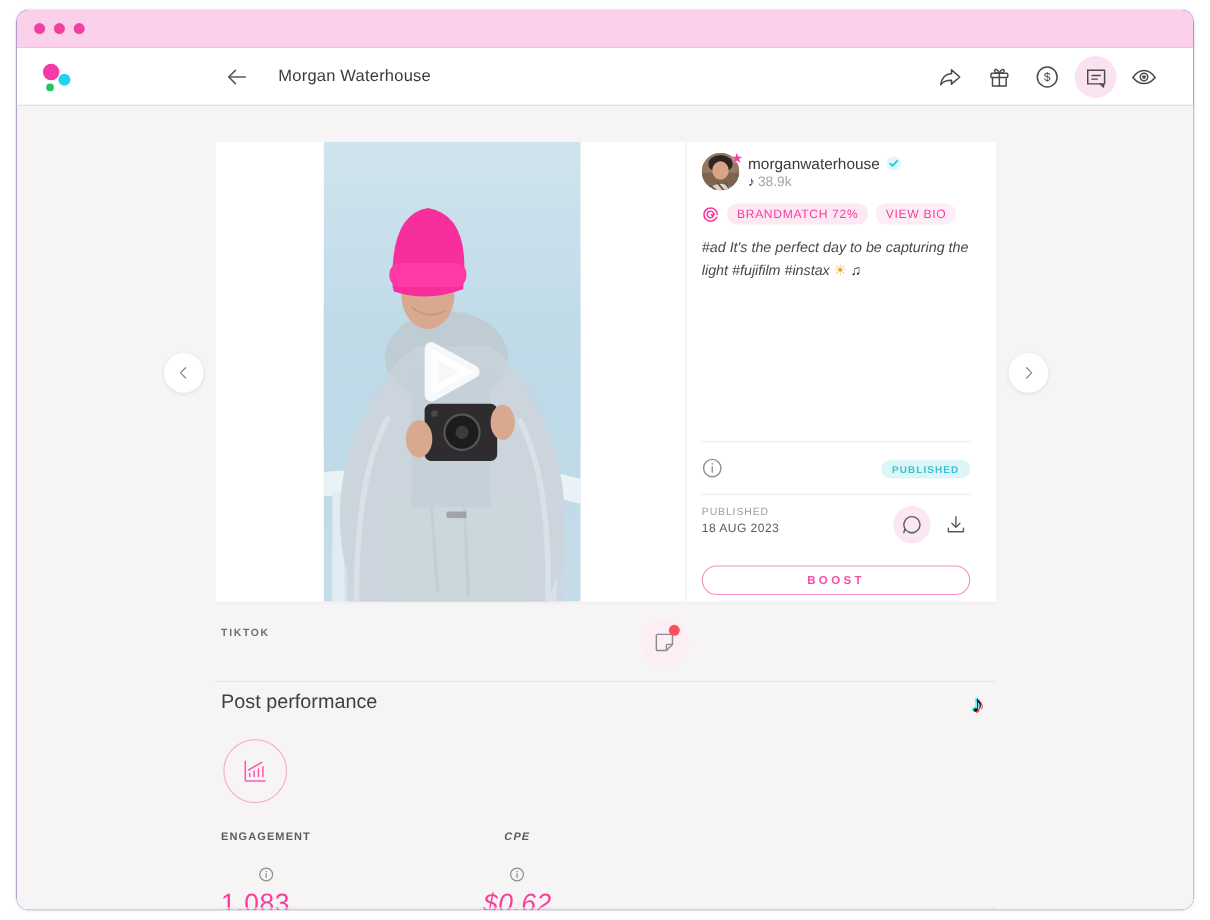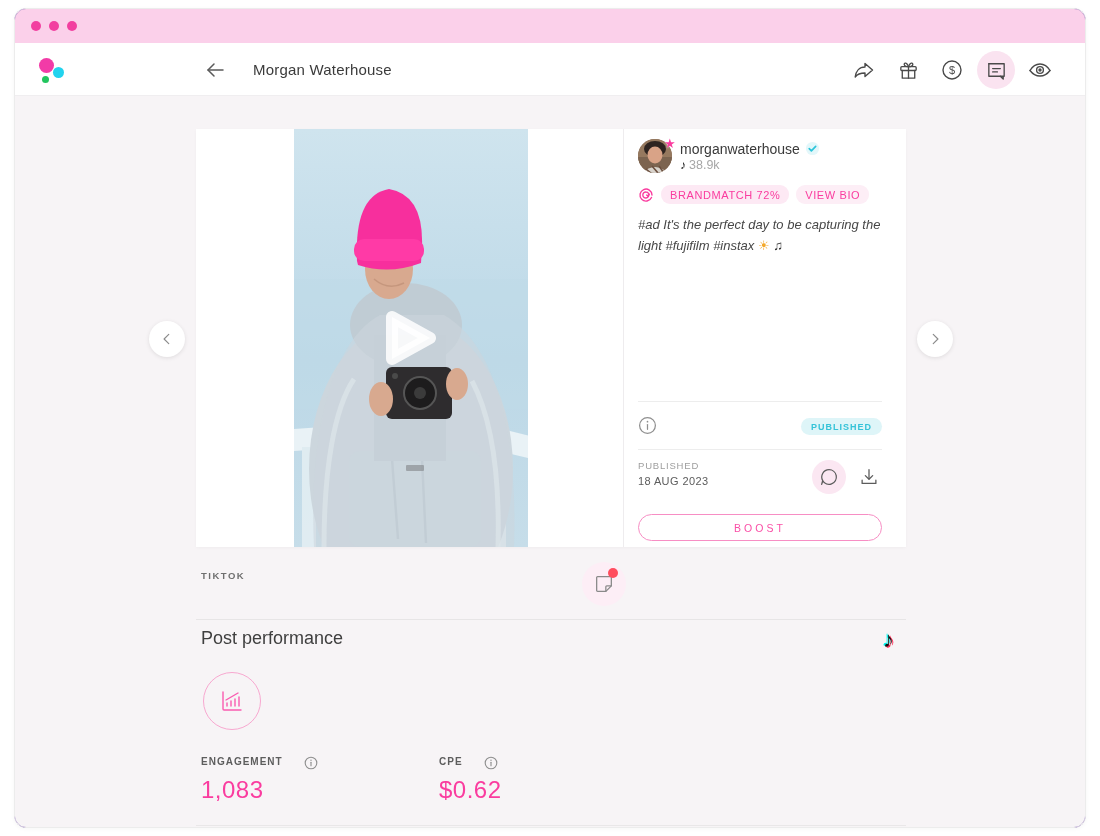--- a/index.html
+++ b/index.html
@@ -59,34 +59,34 @@
   .info-icon{position:absolute;left:0;top:6px;color:#8f8f8f;}
   .pub-badge{position:absolute;right:0;top:8px;font-size:9px;font-weight:bold;letter-spacing:1px;color:#35c3d8;background:#def5f8;border-radius:9px;padding:4px 10px 3px;}
 
   .pubrow{position:absolute;left:0;top:331px;width:244px;height:40px;}
   .publbl{font-size:9.5px;letter-spacing:.8px;color:#9e9e9e;}
   .pubdate{font-size:11px;letter-spacing:.4px;color:#5c5c5c;margin-top:4px;}
   .pubicons{position:absolute;right:0;top:0;display:flex;align-items:center;gap:10px;}
   .cmt-btn{width:34px;height:34px;border-radius:50%;background:#fbe7f2;display:flex;align-items:center;justify-content:center;color:#5c5c5c;}
   .dl-btn{width:26px;height:26px;display:flex;align-items:center;justify-content:center;color:#5c5c5c;}
 
-  .boost{position:absolute;left:0;top:385px;width:244px;height:27px;border:1.5px solid #f78ec4;border-radius:14px;background:#fff;color:#fa4ea6;font-size:10.5px;font-weight:normal;letter-spacing:3px;}
+  .boost{position:absolute;left:0;top:385px;width:244px;height:27px;border:1.5px solid #f78ec4;border-radius:14px;background:#fff;color:#fa4ea6;font-size:10.5px;font-weight:bold;letter-spacing:3px;}
 
   .platform{position:absolute;left:186px;top:474px;font-size:9.5px;letter-spacing:1.5px;color:#6f6f6f;font-weight:bold;}
   .note-btn{position:absolute;left:567px;top:466px;width:44px;height:44px;border-radius:50%;background:#fdeef6;display:flex;align-items:center;justify-content:center;color:#8a8a8a;}
   .reddot{position:absolute;right:8px;top:6px;width:10px;height:10px;border-radius:50%;background:#ff4d5e;}
 
   .section-divider{position:absolute;left:181px;top:523px;width:710px;height:1px;background:#e7e5e6;}
   .perf-title{position:absolute;left:186px;top:532px;font-size:18px;color:#3f3f3f;}
   .tiktok-logo{position:absolute;left:868px;top:531px;font-size:22px;color:#111;text-shadow:-1.5px -1px 0 #00f2ea,1.5px 1px 0 #ff2b55;}
   .chart-circle{position:absolute;left:188px;top:576px;width:58px;height:58px;border-radius:50%;border:1.5px solid #f7a8d0;background:transparent;display:flex;align-items:center;justify-content:center;color:#fa5bb0;}
 
   .metric{position:absolute;top:660px;}
-  .m0{left:186px;} .m1{left:424px;} .m2{left:654px;}
-  .mlabel{display:flex;gap:21px;font-size:10px;font-weight:bold;letter-spacing:1px;color:#5d5d5d;}
+  .m0{left:186px;} .m1{left:424px;font-style:italic;} .m2{left:654px;}
+  .mlabel{display:flex;align-items:center;gap:21px;font-size:10px;font-weight:bold;letter-spacing:1px;color:#5d5d5d;flex-direction:column;}
   .mvalue{margin-top:6px;font-size:24px;letter-spacing:.5px;color:#fa3c9f;}
   .bottom-divider{position:absolute;left:181px;top:729px;width:710px;height:1px;background:#e9e7e8;}
 
   svg{display:block;}
 </style>
 </head>
 <body>
 
 <div class="window">
 

